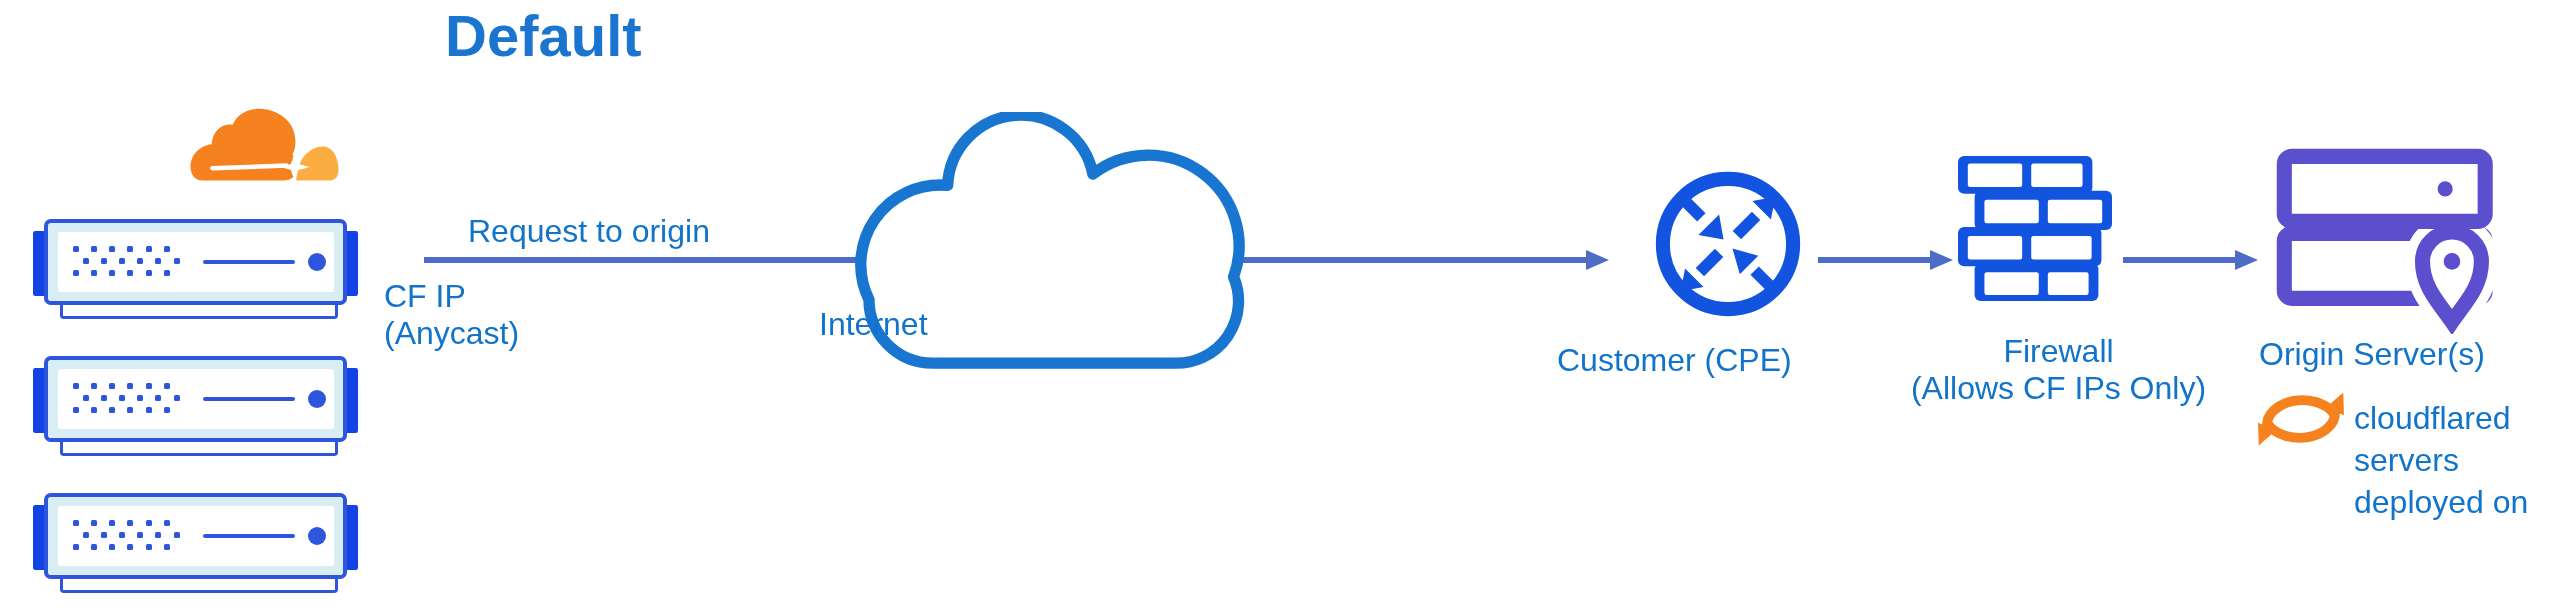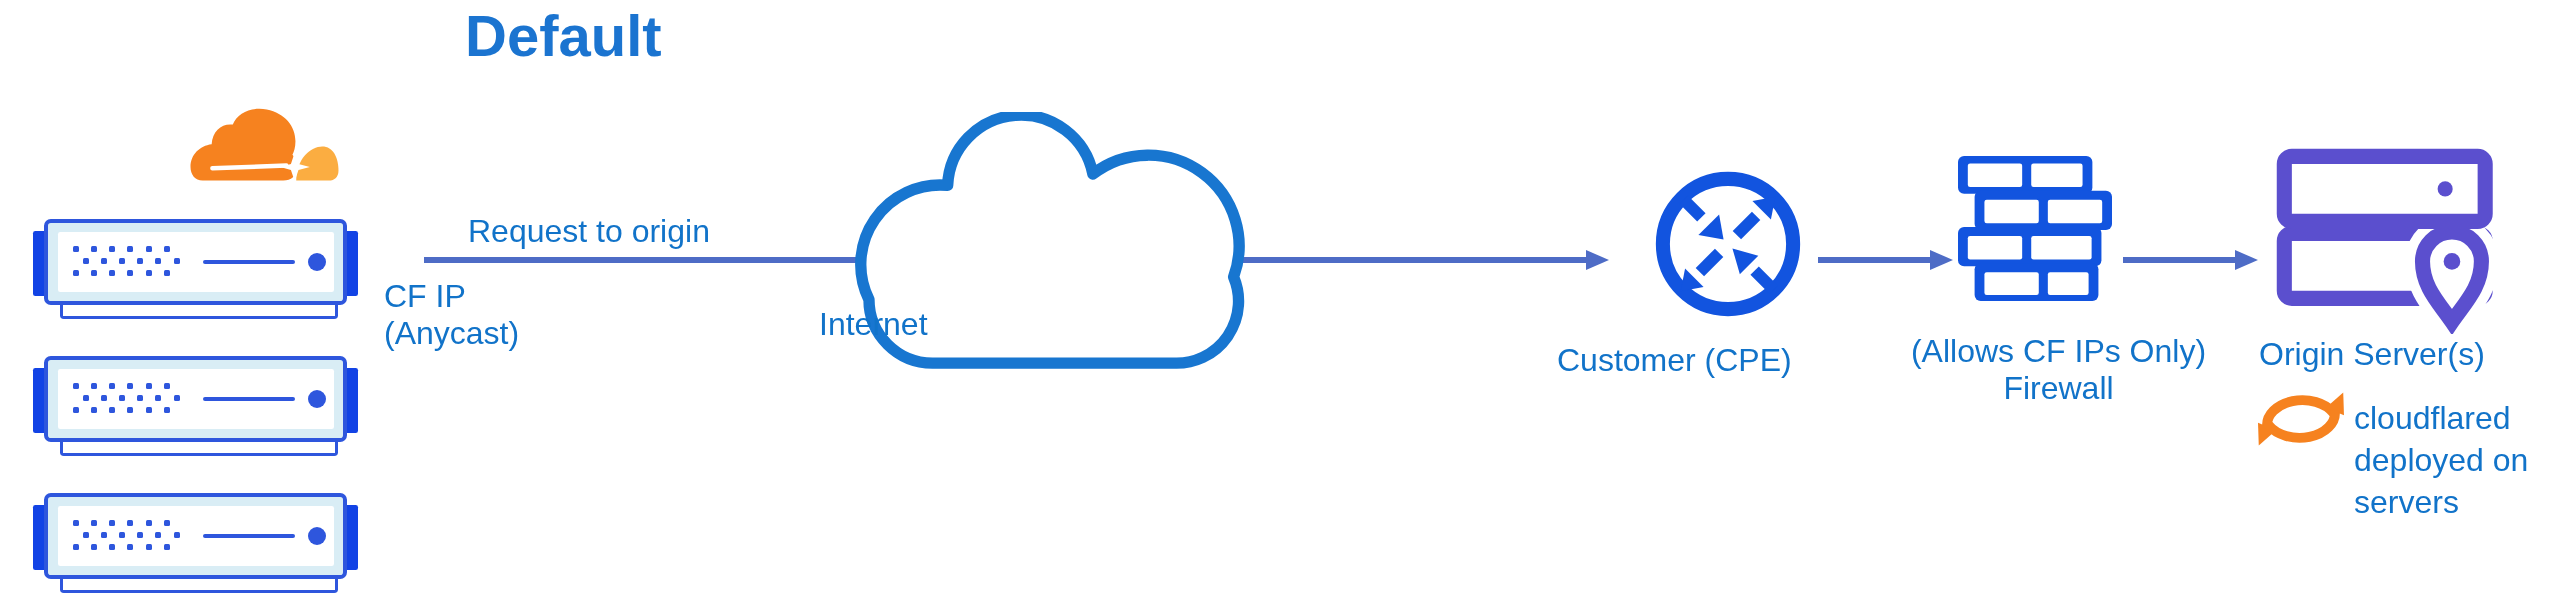--- a/index.html
+++ b/index.html
@@ -5,21 +5,21 @@
   :root{
     --title_blue:#1b74d0; --text_blue:#1173c9; --arrow_blue:#4e6cc6;
     --cloud_stroke:#1876d0; --icon_blue:#1254df; --server_border:#2e56dd;
     --server_tab:#1243e5; --server_fill:#d9edf5; --purple:#5b4fce;
     --orange:#f6821f; --orange_light:#fbad41; --logo_black:#1e1e1e; --background:#ffffff;
   }
   html,body{margin:0;padding:0;}
   body{font-family:"Liberation Sans","DejaVu Sans",sans-serif;background:var(--background);}
   #canvas{position:relative;width:2576px;height:614px;background:var(--background);overflow:hidden;}
 
-  .title{position:absolute;left:445px;top:1.5px;font-size:58px;font-weight:600;color:var(--title_blue);white-space:nowrap;margin-left:20px;}
+  .title{position:absolute;left:445px;top:1.5px;font-size:58px;font-weight:600;color:var(--title_blue);white-space:nowrap;}
 
   .lbl{position:absolute;font-size:32px;line-height:37px;color:var(--text_blue);white-space:nowrap;}
   .lbl.center{text-align:center;}
 
   
   .logo-svg{position:absolute;left:189px;top:107px;width:151px;height:76px;}
   .logo-dark{fill:var(--orange);}
   .logo-light{fill:var(--orange_light);}
   .logo-slash{fill:#fff;}
   .logo-spark{fill:#fff;}
@@ -224,22 +224,22 @@
     <rect class="fw-white" x="13" y="10" width="72" height="31" rx="3"></rect>
     <rect class="fw-white" x="97" y="10" width="68" height="31" rx="3"></rect>
     <rect class="fw-white" x="35" y="58" width="72" height="31" rx="3"></rect>
     <rect class="fw-white" x="119" y="58" width="72" height="31" rx="3"></rect>
     <rect class="fw-white" x="13" y="106" width="72" height="31" rx="3"></rect>
     <rect class="fw-white" x="97" y="106" width="80" height="31" rx="3"></rect>
     <rect class="fw-white" x="35" y="154" width="72" height="30" rx="3"></rect>
     <rect class="fw-white" x="119" y="154" width="54" height="30" rx="3"></rect>
   </svg>
   <div class="lbl center" style="left:1877px;top:333px;width:363px">
+    <div>Firewall</div>
     <div>(Allows CF IPs Only)</div>
-    <div>Firewall</div>
   </div>
 
   <div class="a-line" style="left:2123px;width:112px"></div>
   <div class="a-head" style="left:2235px"></div>
 
   <svg class="origin-svg" viewBox="0 0 290 246" aria-hidden="true">
     <rect class="pbar" x="11" y="113" width="266" height="86" rx="10"></rect>
     <path class="pin-halo" d="M233,230 C216,205 194,184 194,150 A39,39 0 1 1 272,150 C272,184 250,205 233,230 Z"></path>
     <path class="pin" d="M233,230 C216,205 194,184 194,150 A39,39 0 1 1 272,150 C272,184 250,205 233,230 Z"></path>
     <circle class="pdot" cx="233" cy="150" r="11"></circle>
@@ -249,18 +249,18 @@
   <div class="lbl" style="left:2259px;top:336px">Origin Server(s)</div>
 
   <svg class="sync-svg" viewBox="0 0 122 92" aria-hidden="true">
     <path class="sync-arc" d="M16,56 A47,33 0 0 1 104,38"></path>
     <polygon class="sync-head" points="5,81 28,61 4,51"></polygon>
     <path class="sync-arc" d="M106,36 A47,33 0 0 1 18,54"></path>
     <polygon class="sync-head" points="117,11 118,41 94,31"></polygon>
   </svg>
   <div class="lbl" style="left:2354px;top:397px;line-height:42px">
     <div>cloudflared</div>
+    <div>servers</div>
     <div>deployed on</div>
-    <div>servers</div>
   </div>
 
 </div>
 
 
 </body></html>

